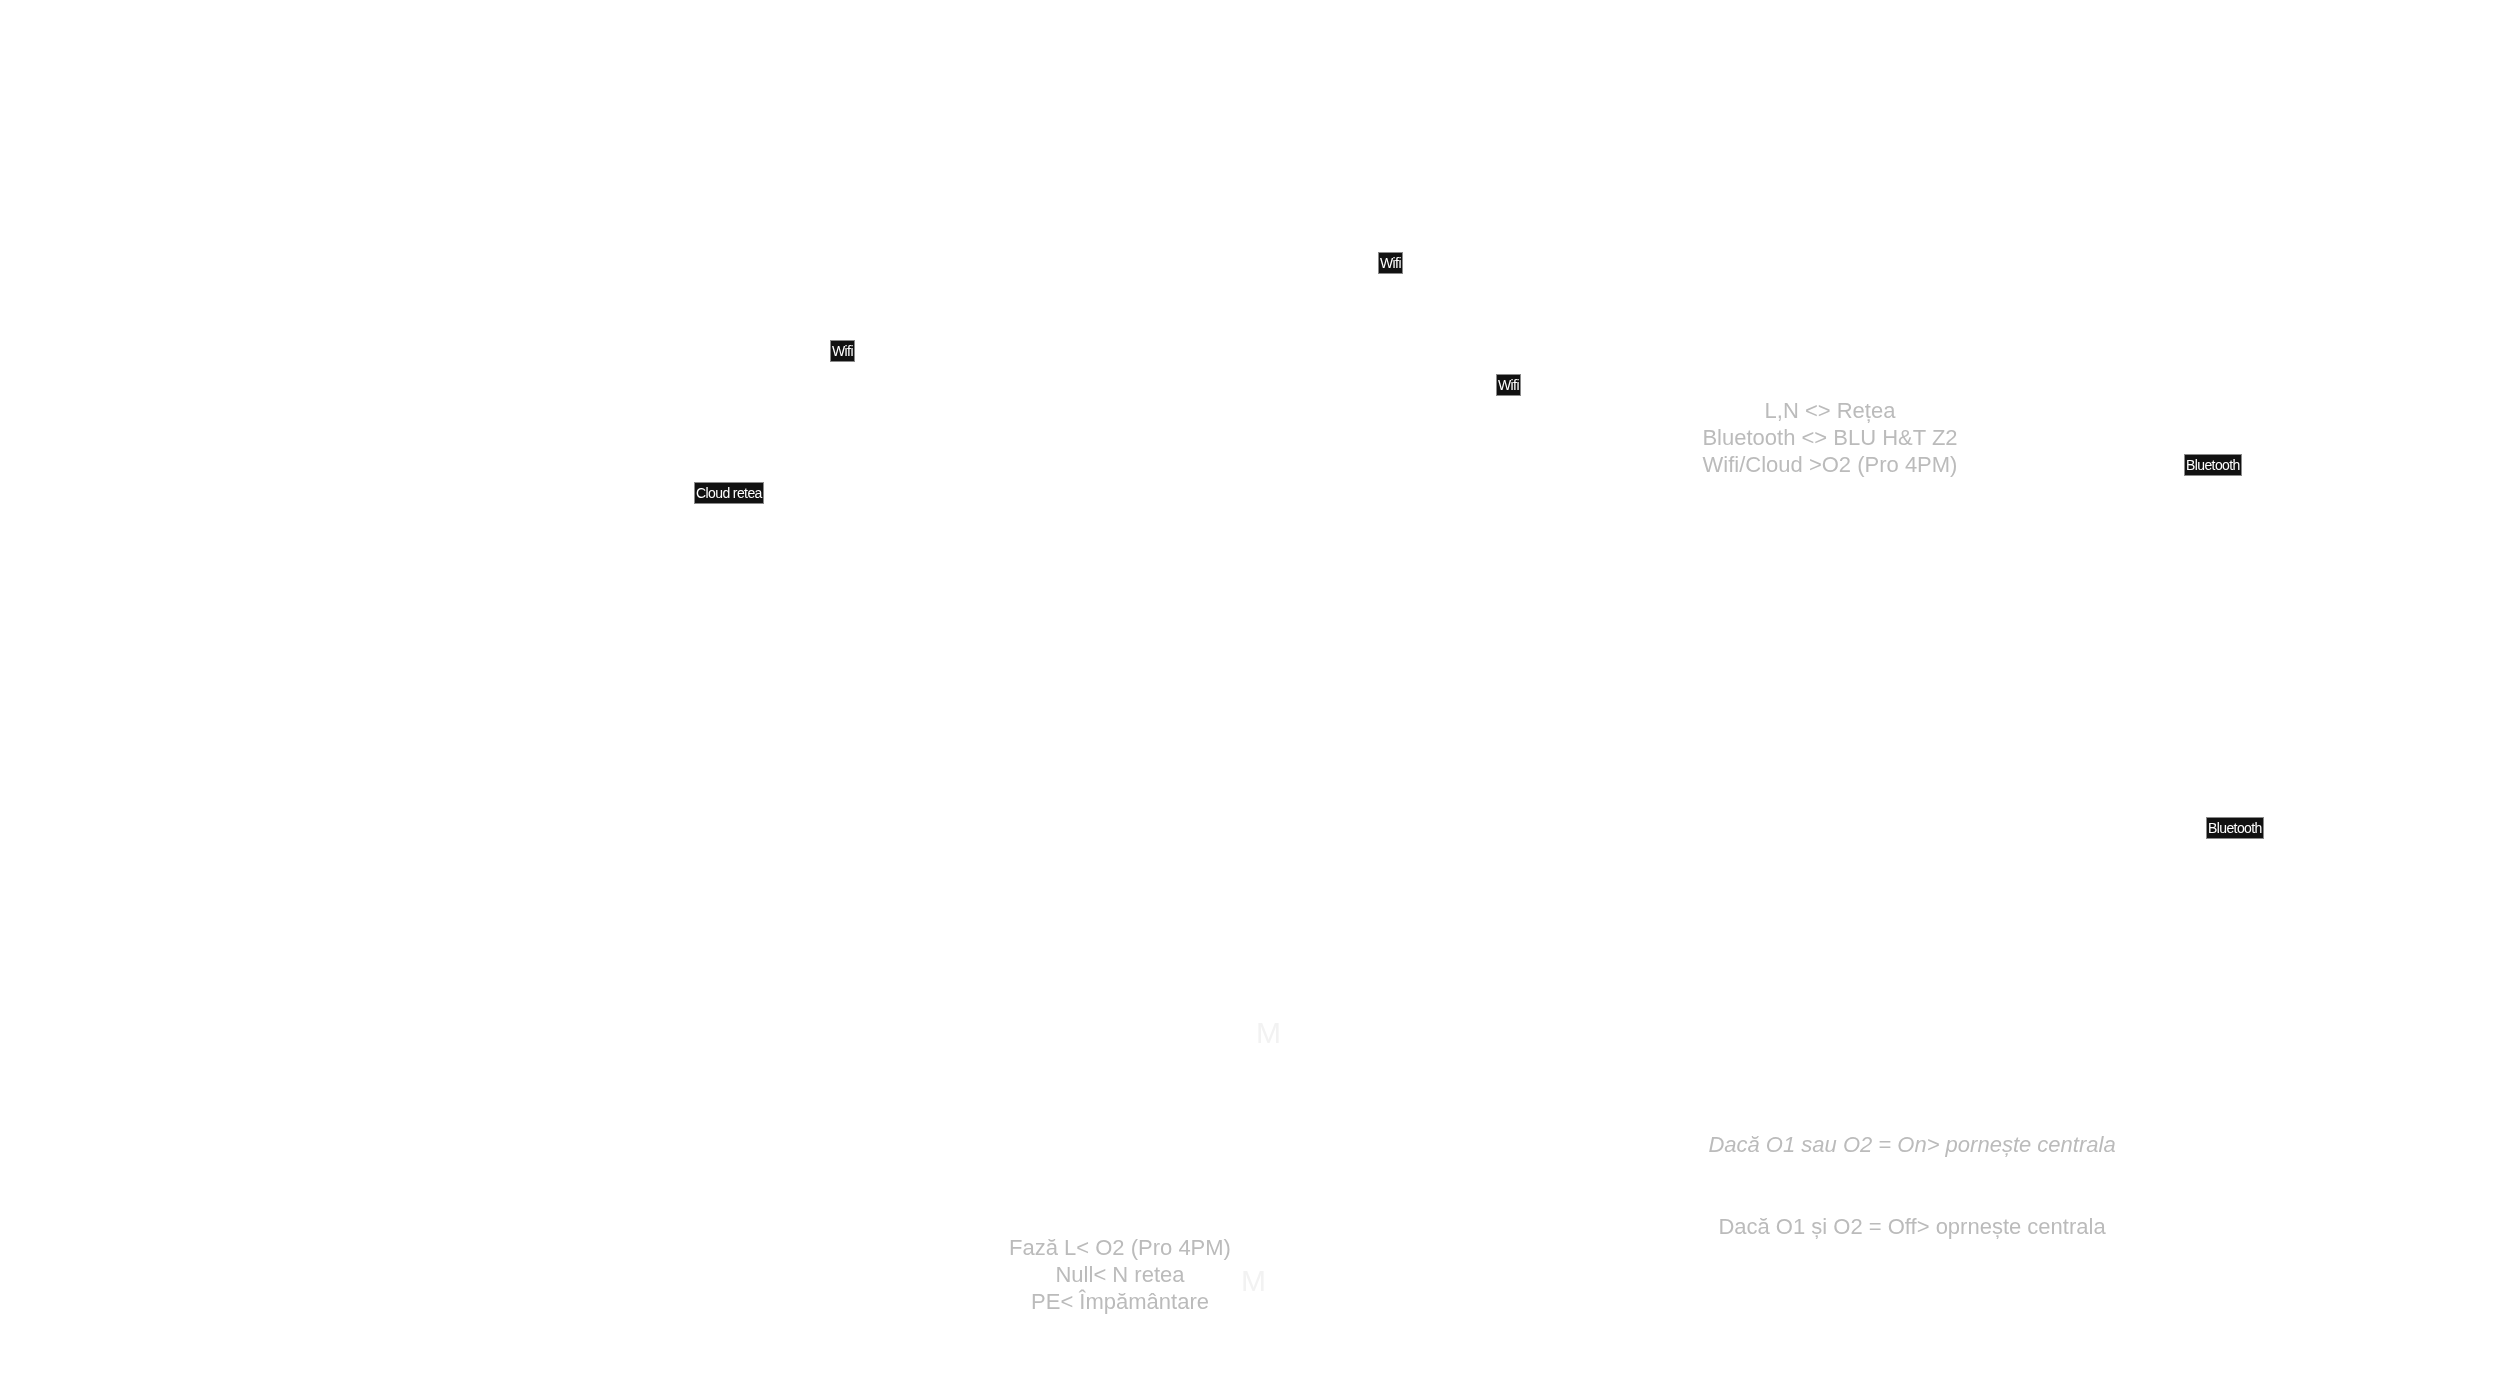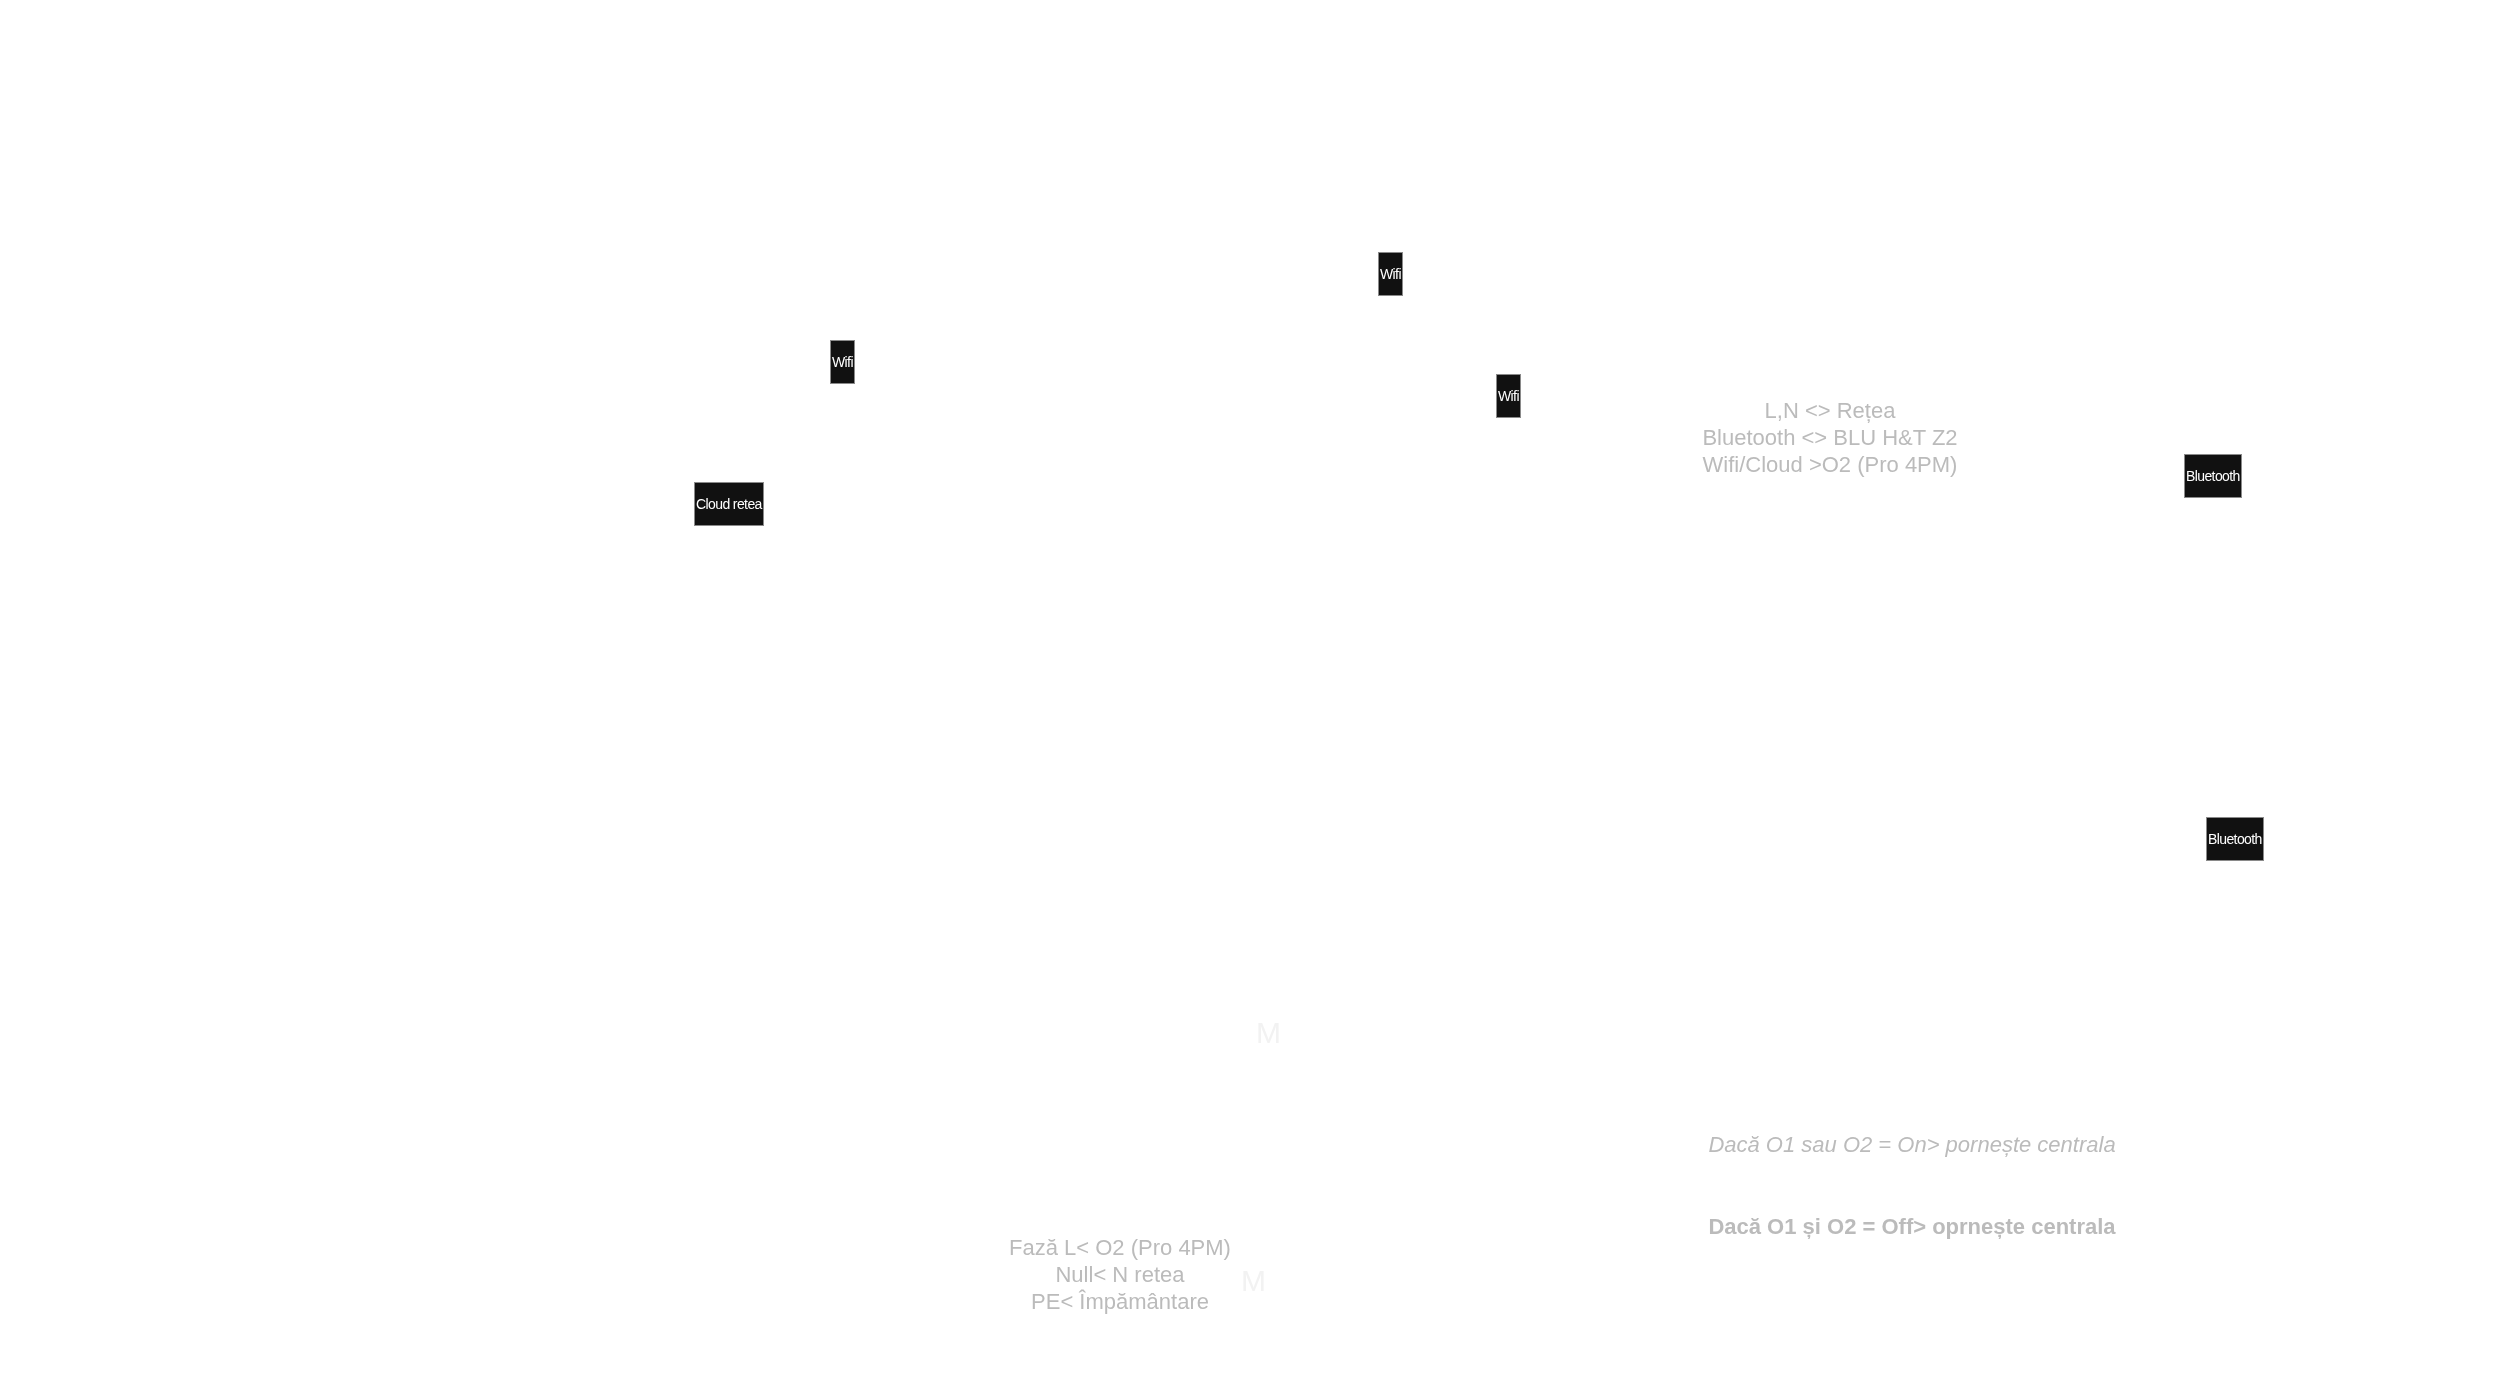--- a/index.html
+++ b/index.html
@@ -1,19 +1,19 @@
 <!DOCTYPE html>
 <html><head>
   <meta charset="utf-8">
   <style>
     html, body { margin: 0; padding: 0; background: #ffffff; }
     body { width: 2514px; height: 1387px; position: relative; overflow: hidden;
            font-family: "Liberation Sans", sans-serif; }
     .canvas { position: absolute; left: 0; top: 0; width: 2514px; height: 1387px; background: #ffffff; }
-    .tag { position: absolute; height: 18px; line-height: 18px; padding: 12px 1px;
+    .tag { position: absolute; height: 18px; line-height: 18px; padding: 1px 1px;
            background: #111111; color: #ffffff; border: 1px solid #8a8a8a;
            font-size: 14px; letter-spacing: -0.6px; white-space: nowrap;
            font-family: "Liberation Sans", sans-serif; }
     .note { position: absolute; color: #bbbbbb; font-size: 22px; line-height: 27px;
             text-align: center; white-space: nowrap; font-family: "Liberation Sans", sans-serif; }
     .note div { display: block; }
     .ghost { position: absolute; color: #f2f2f2; font-size: 30px; font-weight: 100;
              font-family: "Liberation Sans", sans-serif; }
   </style>
 </head>
@@ -34,18 +34,18 @@
     <div>Wifi/Cloud &gt;O2 (Pro 4PM)</div>
   </div>
 
   <div class="note" style="left:995px; top:1234px; width:250px;">
     <div>Fază L&lt; O2 (Pro 4PM)</div>
     <div>Null&lt; N retea</div>
     <div>PE&lt; Împământare</div>
   </div>
 
   <div class="note" style="left:1690px; top:1131px; width:444px;font-style:italic;">Dacă O1 sau O2 = On&gt; pornește centrala</div>
-  <div class="note" style="left:1700px; top:1213px; width:424px;font-weight:bold;">Dacă O1 și O2 = Off&gt; oprnește centrala</div>
+  <div class="note" style="left:1700px; top:1213px; width:424px;">Dacă O1 și O2 = Off&gt; oprnește centrala</div>
 
   <div class="ghost" style="left:1256px; top:1016px;">M</div>
   <div class="ghost" style="left:1241px; top:1264px;">M</div>
 
 </div>
 
 </body></html>

